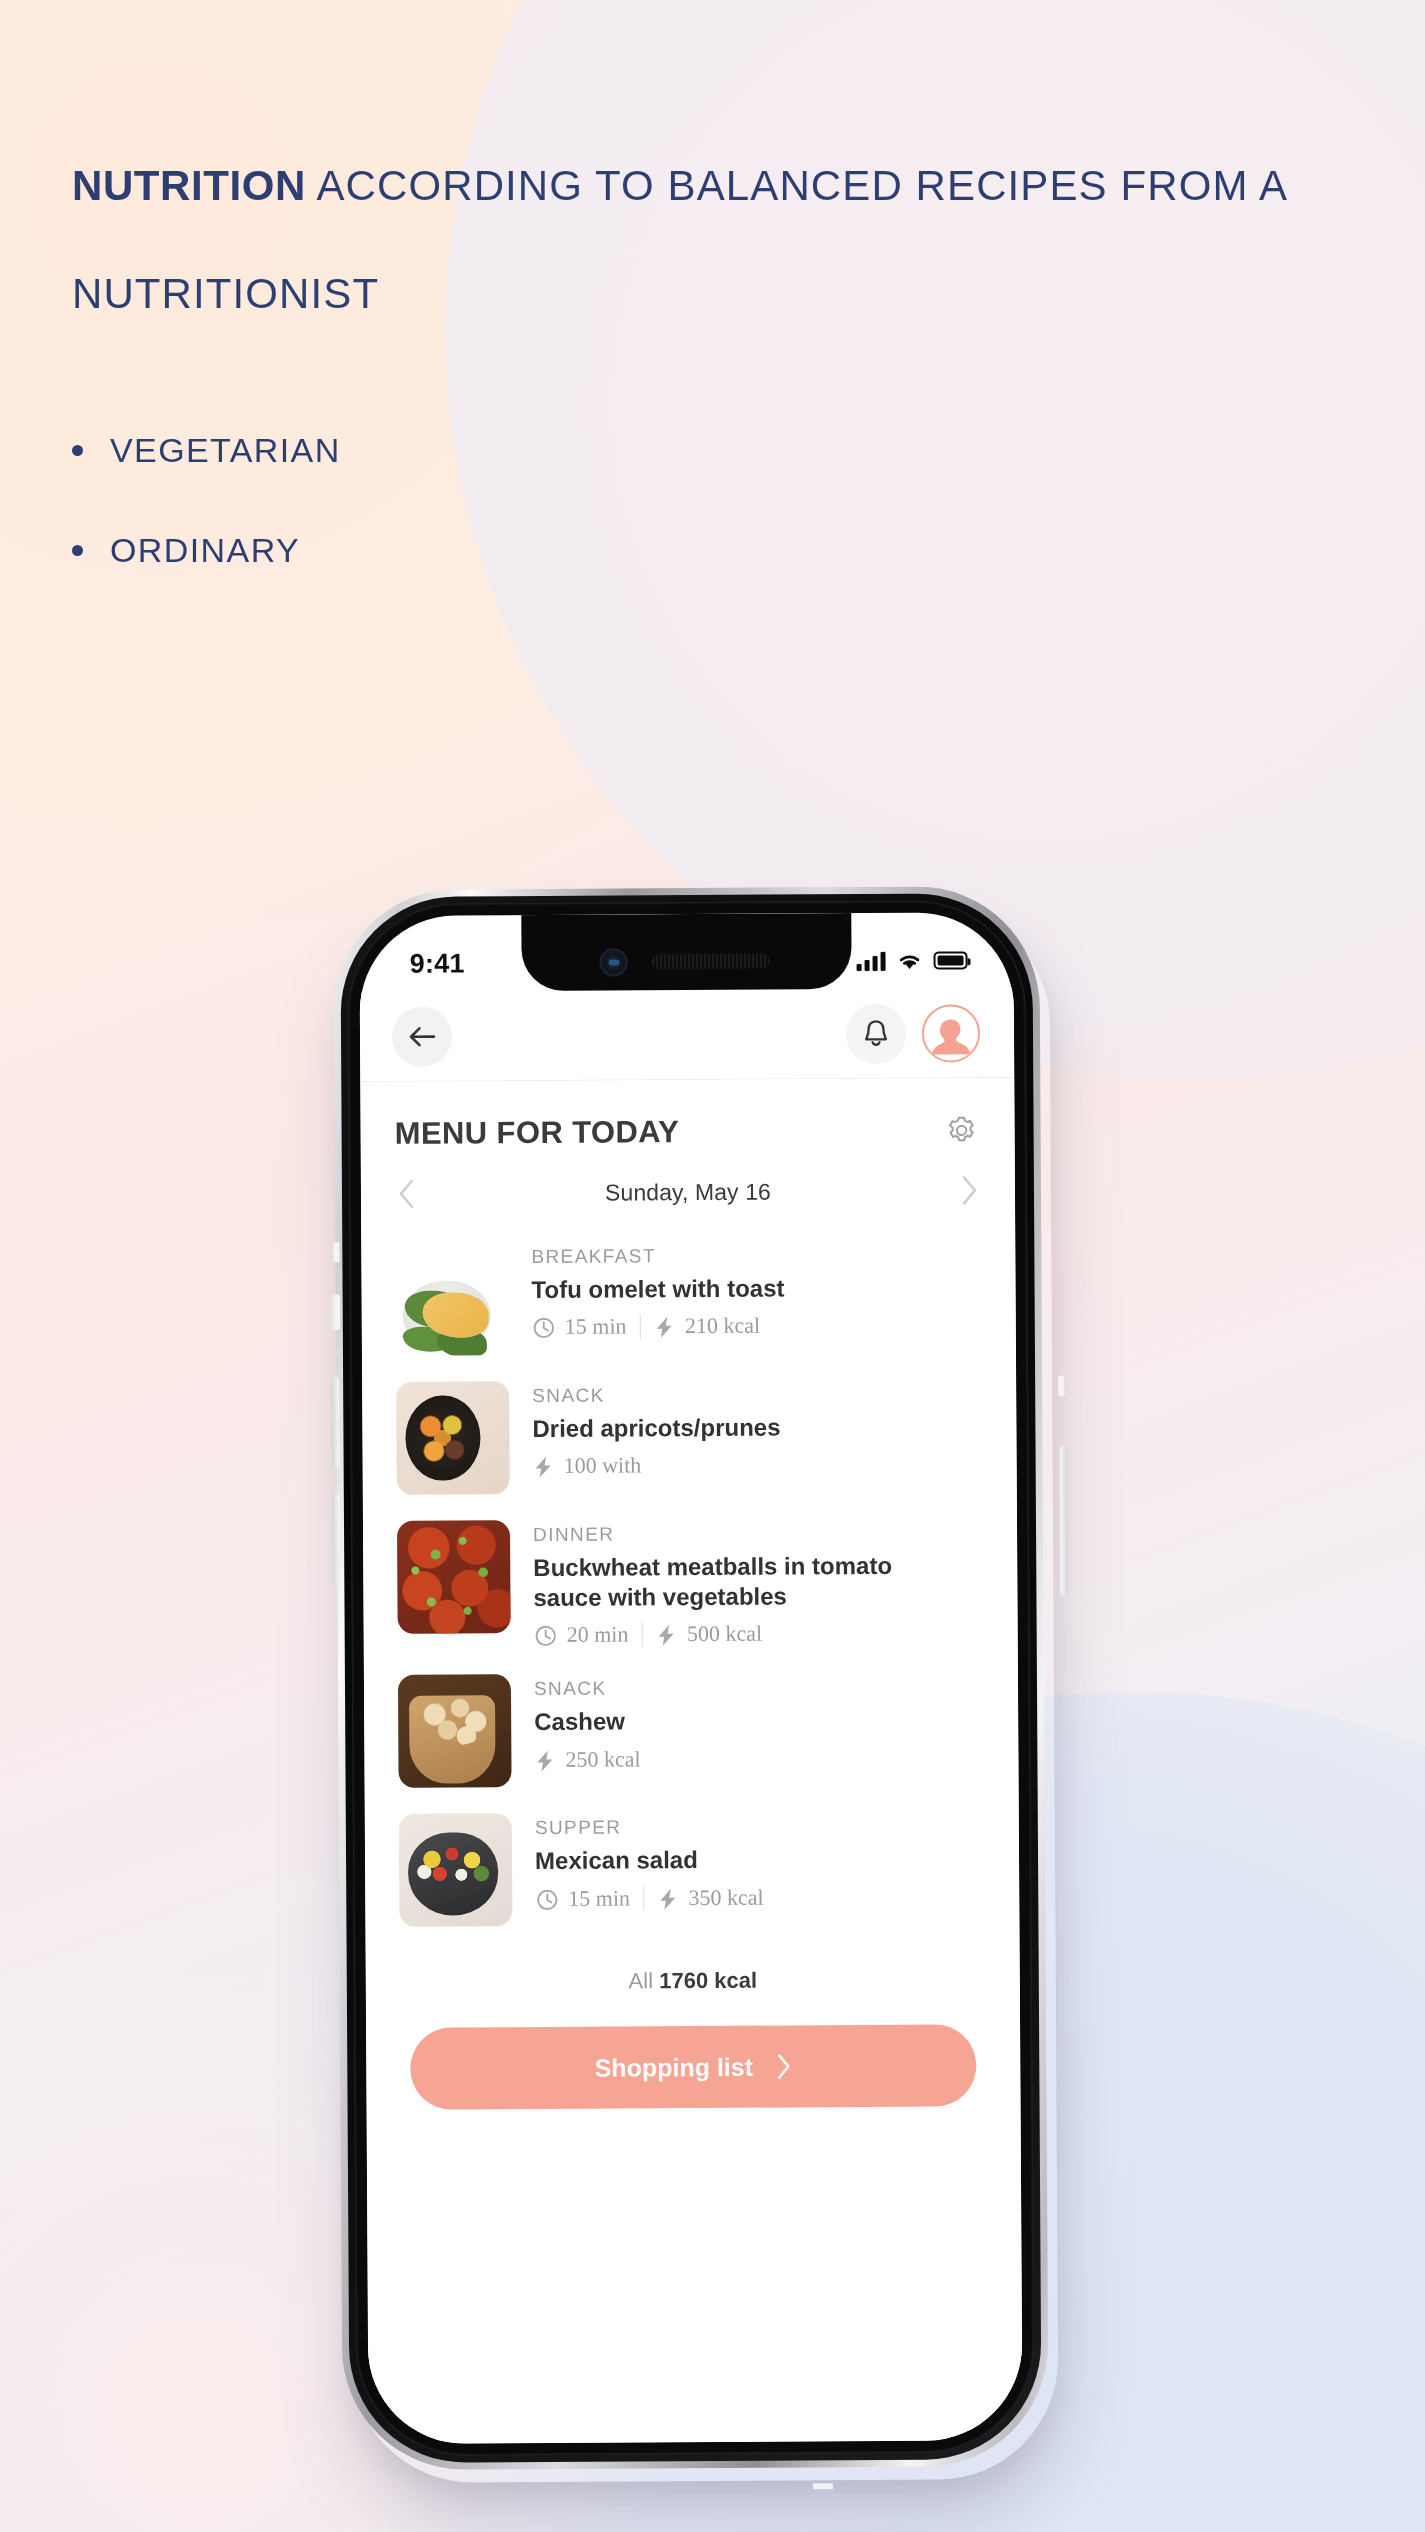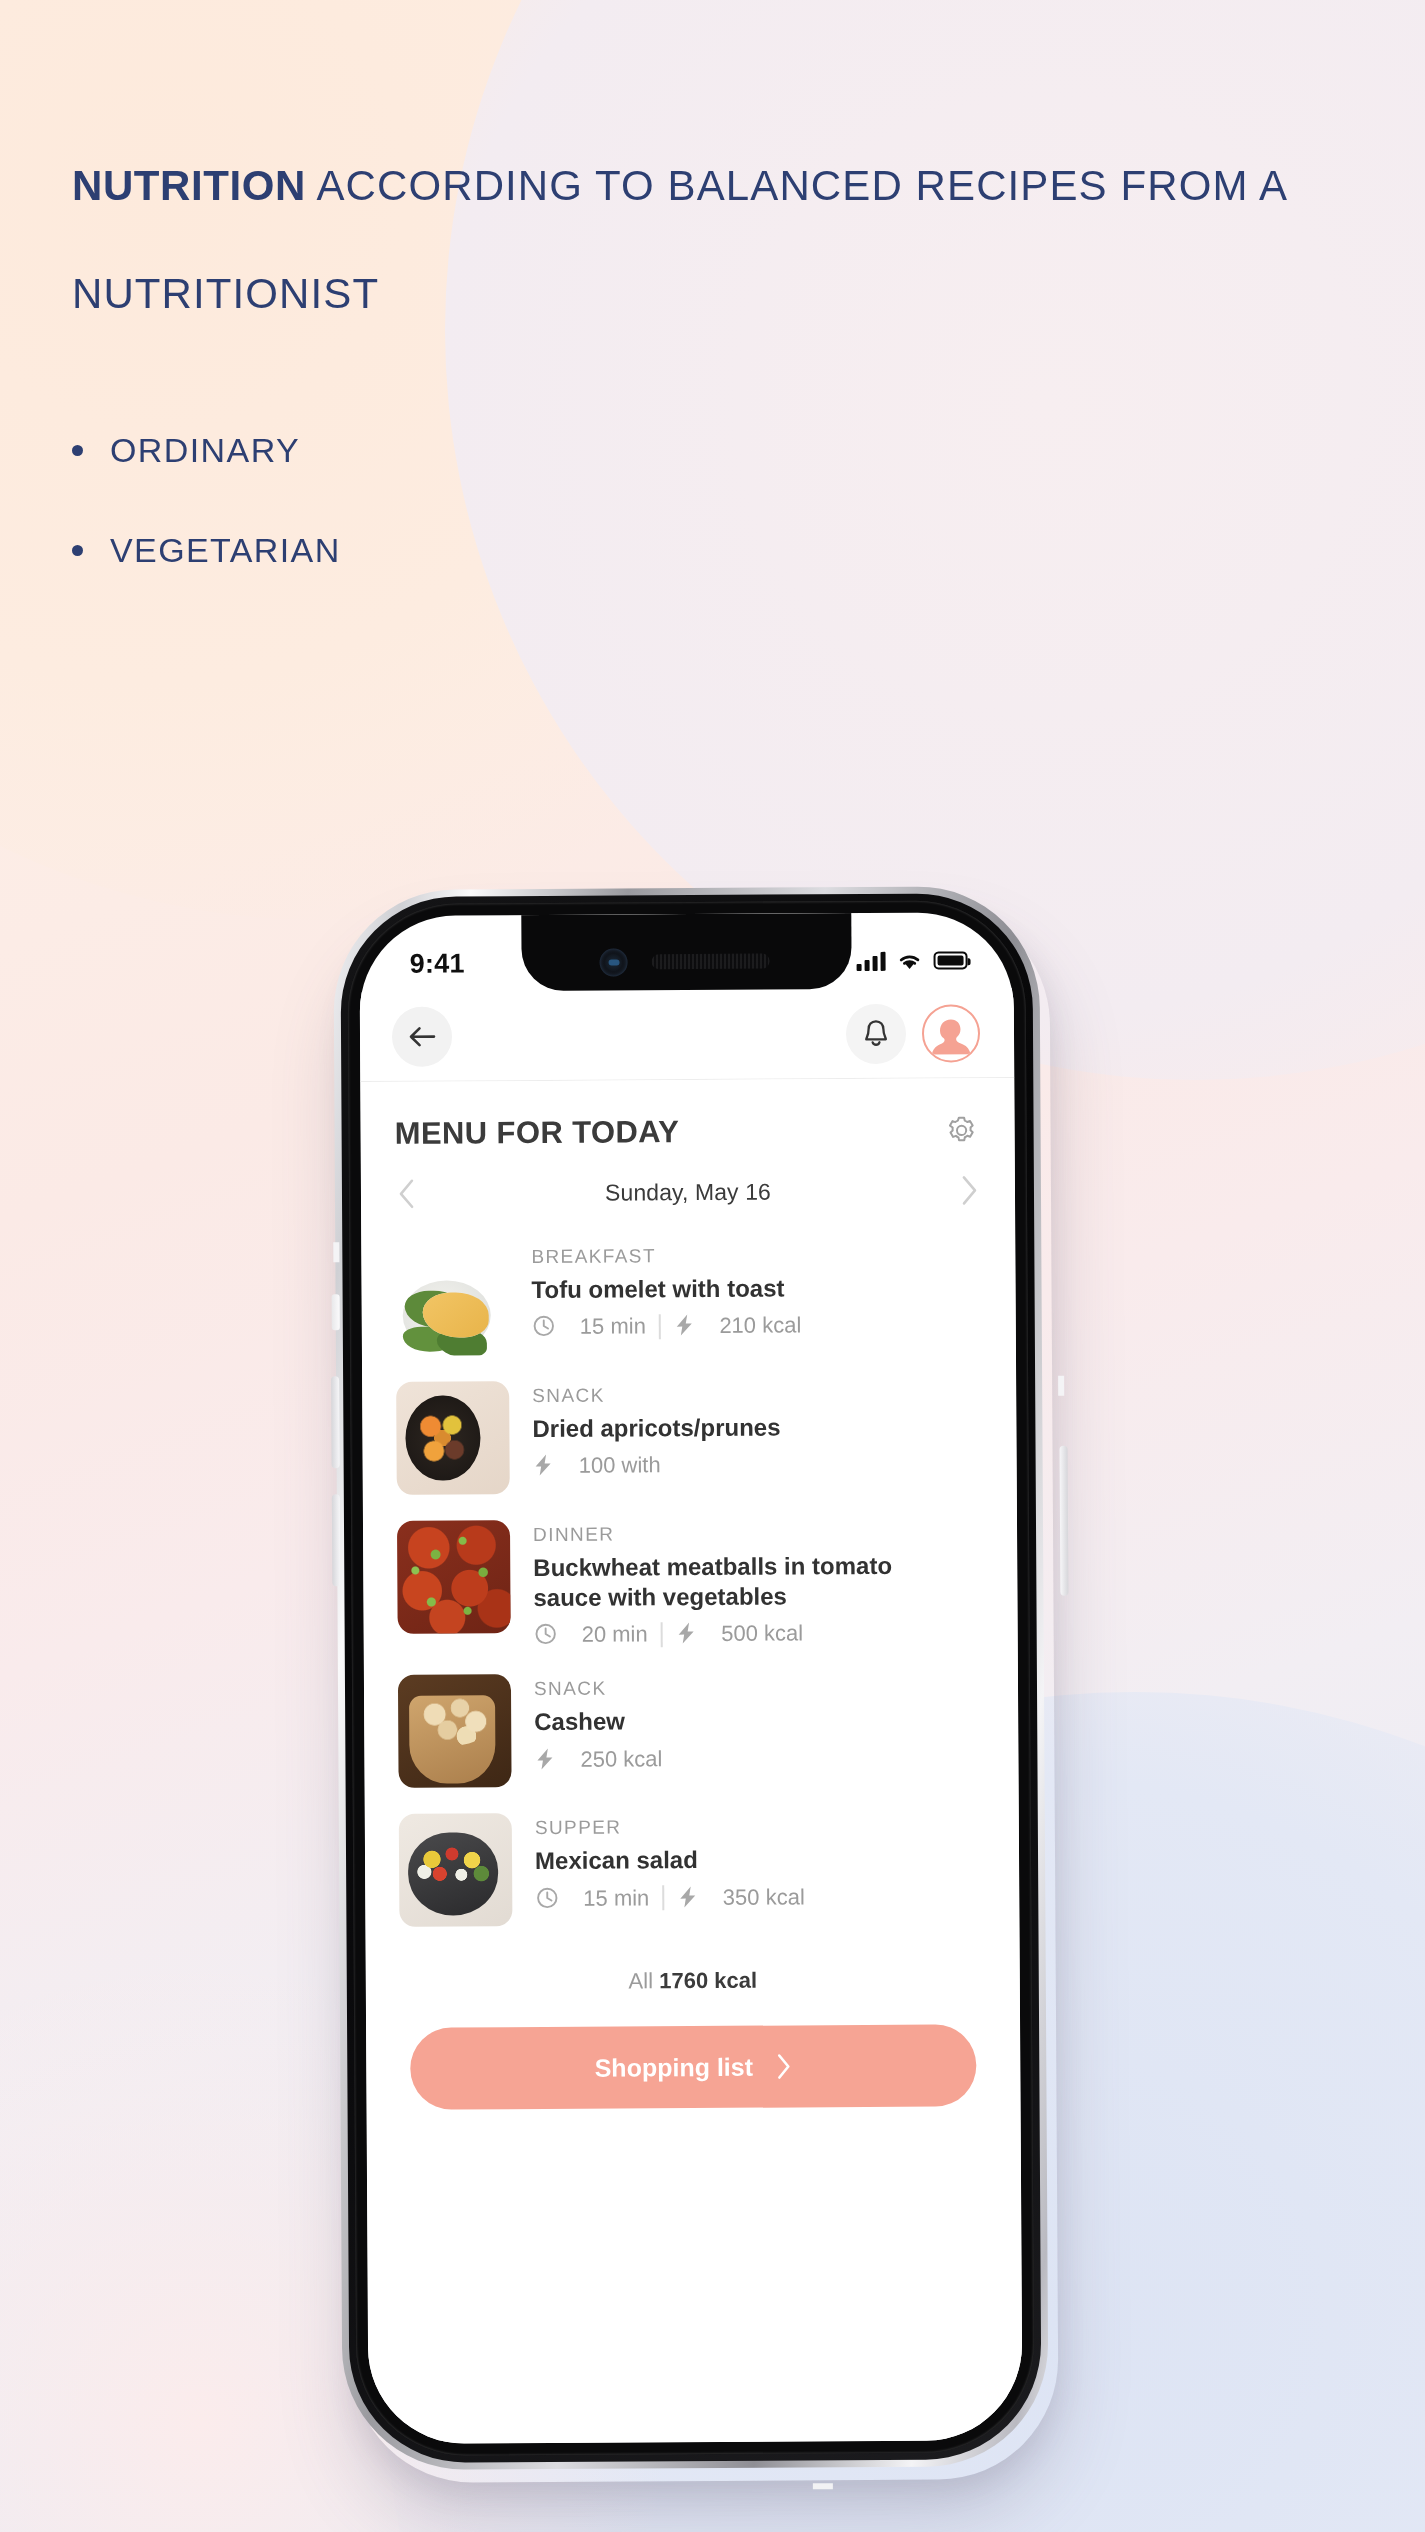--- a/index.html
+++ b/index.html
@@ -250,21 +250,21 @@
     font-size:19px; color:#9b9b9b; letter-spacing:1.4px; margin-bottom:7px;
   }
   .meal-name{
     font-size:24px; font-weight:700; color:#323232; line-height:1.26;
     margin-bottom:9px; max-width:420px;
   }
   .meal-meta{
     display:flex; align-items:center; gap:13px;
     font-size:22px; color:#9b9b9b;
   }
-  .meta-item{ display:flex; align-items:flex-start; gap:24px; }
+  .meta-item{ display:flex; align-items:flex-end; gap:9px;font-family:Liberation Serif, serif; }
   .meta-sep{ width:1.5px; height:25px; background:#dcdcdc; }
 
   .total-row{
     text-align:center; padding:30px 0 8px 0;
     font-size:22px; color:#9b9b9b;
   }
   .total-row b{ color:#3b3b3b; font-weight:700;text-align:center; }
 
   .shopping-btn{
     margin:24px 12px 0 12px; height:82px; border-radius:42px;
@@ -365,25 +365,25 @@
 <div class="bg-blob-peach"></div>
 <div class="bg-blob-right"></div>
 <div class="bg-blob-blue"></div>
 <div class="bg-blob-rose"></div>
 
 <h1 class="headline"><span class="hl-strong">NUTRITION</span><span> ACCORDING TO BALANCED RECIPES FROM A NUTRITIONIST</span></h1>
 
 <div class="bullets">
   <div class="bullet-row">
     <span class="bullet-dot"></span>
-    <span>ORDINARY</span>
+    <span>VEGETARIAN</span>
   </div>
   <div class="bullet-row">
     <span class="bullet-dot"></span>
-    <span>VEGETARIAN</span>
+    <span>ORDINARY</span>
   </div>
 </div>
 
 <div class="phone-wrap">
  <div class="phone">
   <div class="phone-shadow"></div>
   <div class="phone-rail"></div>
 
   <div class="btn-silent"></div>
   <div class="btn-volup"></div>

